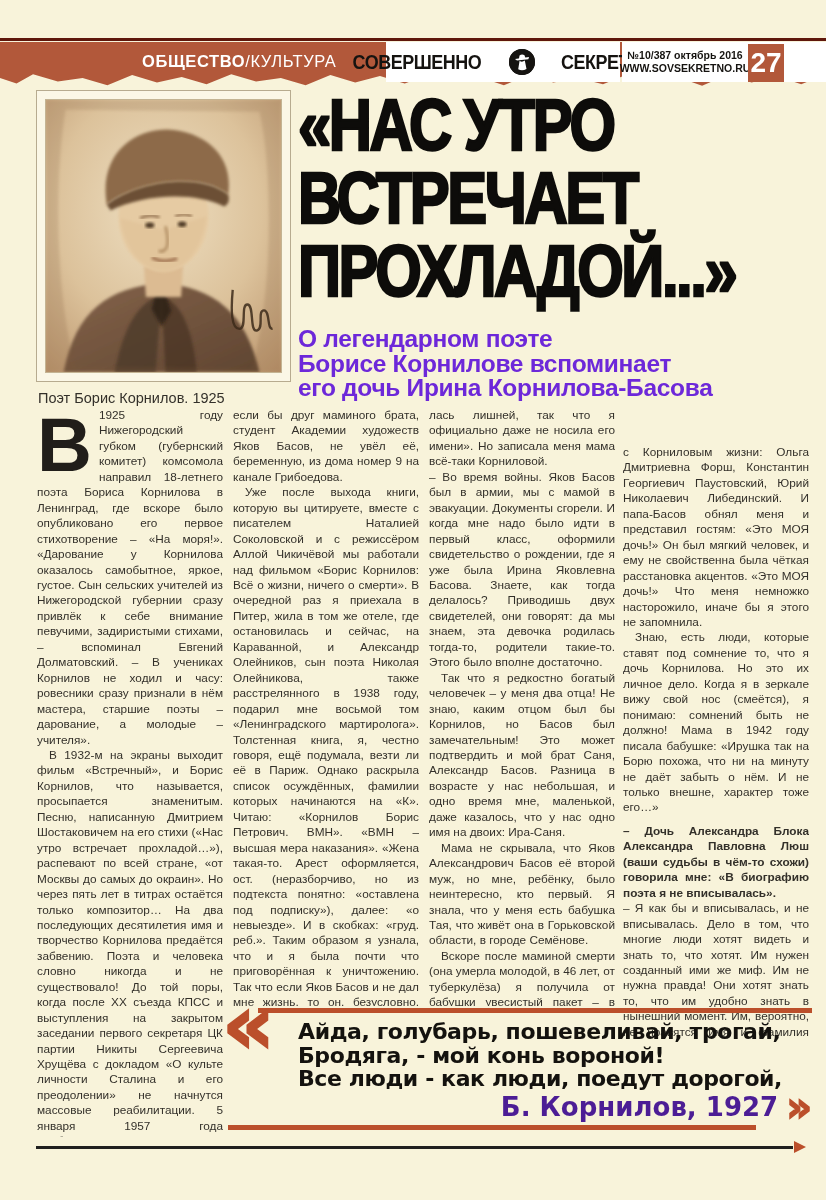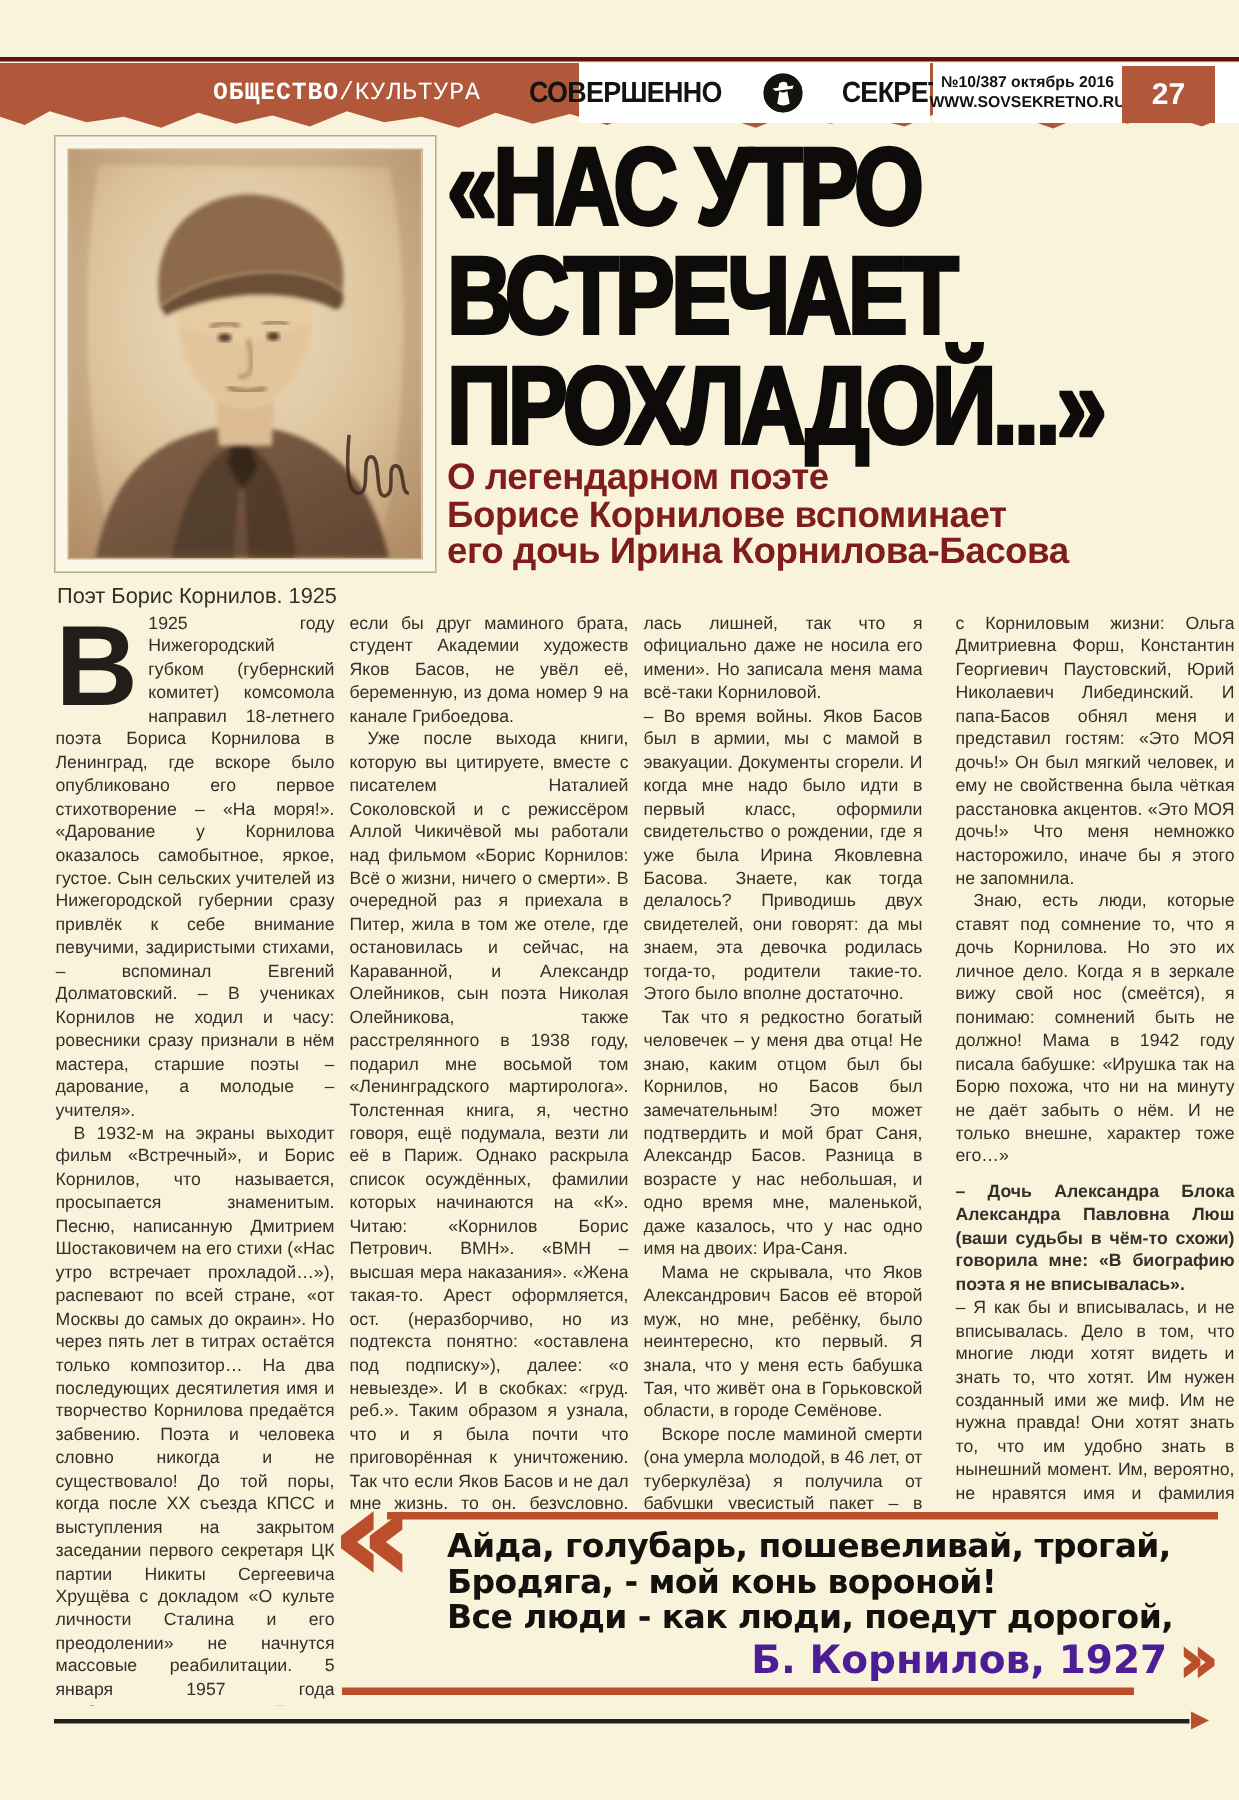--- a/index.html
+++ b/index.html
@@ -11,55 +11,55 @@
   }
   *{box-sizing:border-box;}
   html,body{margin:0;padding:0;}
   body{background:#888;font-family:"Liberation Sans",sans-serif;}
   .page{position:relative;width:826px;height:1200px;margin:0 auto;background:var(--page-bg);overflow:hidden;}
 
   
   .topline{position:absolute;top:38px;left:0;width:826px;height:3px;background:var(--dark-line);}
   .bar{position:absolute;top:42px;left:0;width:826px;height:46px;background:var(--accent);
        clip-path:polygon(0 0,100% 0,100% 70%,97% 92%,94% 74%,91% 88%,88% 72%,85% 95%,82% 76%,79% 86%,76% 70%,73% 92%,70% 78%,67% 88%,64% 72%,61% 94%,58% 76%,55% 86%,52% 70%,49% 90%,46% 74%,43% 88%,40% 72%,37% 94%,34% 78%,31% 86%,28% 70%,25% 92%,22% 76%,19% 88%,16% 72%,13% 94%,10% 78%,7% 86%,4% 70%,2% 90%,0 78%);}
-  .bar-label{position:absolute;top:52px;left:142px;color:#fff;font-size:16.5px;letter-spacing:.6px;font-family:Liberation Mono, monospace;}
+  .bar-label{position:absolute;top:52px;left:142px;color:#fff;font-size:16.5px;letter-spacing:.6px;}
   .bar-label b{font-weight:bold;}
   .brand-box{position:absolute;top:42px;left:386px;width:234px;height:40px;background:#fff;
              display:flex;align-items:center;justify-content:center;gap:22px;}
   .brand-word{font-weight:bold;font-size:19.5px;color:#151310;letter-spacing:-0.5px;transform:scaleX(.92);white-space:nowrap;}
   .brand-logo{width:26px;height:26px;border-radius:50%;background:#151310;position:relative;flex:0 0 auto;}
   .brand-logo svg{position:absolute;inset:0;}
   .issue-box{position:absolute;top:42px;left:622px;width:204px;height:40px;background:#fff;padding-left:12px;}
   .issue-text{position:absolute;left:0;top:0;width:126px;height:40px;display:flex;flex-direction:column;
               align-items:center;justify-content:center;font-weight:bold;font-size:10.5px;color:#151310;line-height:13px;white-space:nowrap;}
-  .page-num{position:absolute;left:126px;top:2px;width:62px;height:38px;background:var(--accent);
-            color:#fff;font-weight:bold;font-size:20px;display:flex;align-items:center;justify-content:center;}
+  .page-num{position:absolute;left:126px;top:2px;width:36px;height:38px;background:var(--accent);
+            color:#fff;font-weight:bold;font-size:28px;display:flex;align-items:center;justify-content:center;}
 
   
   .photo-frame{position:absolute;left:36px;top:90px;width:255px;height:292px;background:#fbf7e6;
                border:1px solid #b7ab8f;padding:8px;}
   .photo-inner{width:100%;height:100%;border:1px solid #c4b493;overflow:hidden;}
   .photo-inner svg{display:block;width:100%;height:100%;}
   .photo-caption{position:absolute;left:38px;top:390px;font-size:14.5px;color:var(--ink);}
 
   
   .headline{position:absolute;left:298px;top:88px;width:520px;}
   .headline-title{transform:scaleX(.82);transform-origin:left top;color:#0d0c0a;}
   .headline-title div{font-weight:bold;font-size:73px;line-height:73px;letter-spacing:-3px;
                       -webkit-text-stroke:2.5px #0d0c0a;white-space:nowrap;}
-  .headline-sub{margin-top:0;color:#7f1d1d;}
+  .headline-sub{margin-top:20px;color:#6d28d9;}
   .headline-sub div{font-weight:bold;font-size:24.5px;line-height:24.5px;letter-spacing:-0.3px;white-space:nowrap;}
 
   
   .col{position:absolute;top:408px;width:186px;overflow:hidden;color:var(--ink);
        font-size:11.8px;line-height:15.45px;text-align:justify;}
   .col-1{left:37px;height:729px;}
   .col-2{left:233px;height:598px;}
   .col-3{left:429px;height:598px;}
-  .col-4{left:637px;height:598px;}
+  .col-4{left:623px;height:598px;margin-top:37px;}
   .col p{margin:0;}
   .col p.indent{text-indent:12px;}
   .col p.question{font-weight:bold;margin-top:8px;}
   .col p.answer{margin-bottom:0;}
   .col p.question + p.answer{margin-top:0;}
   .dropcap{float:left;font-weight:bold;font-size:76px;line-height:62px;padding:6px 7px 0 0;color:#211e1a;}
 
   
   .quote{position:absolute;left:228px;top:1008px;width:584px;}
   .quote-topline{margin-left:30px;height:5px;background:var(--accent-bright);}

